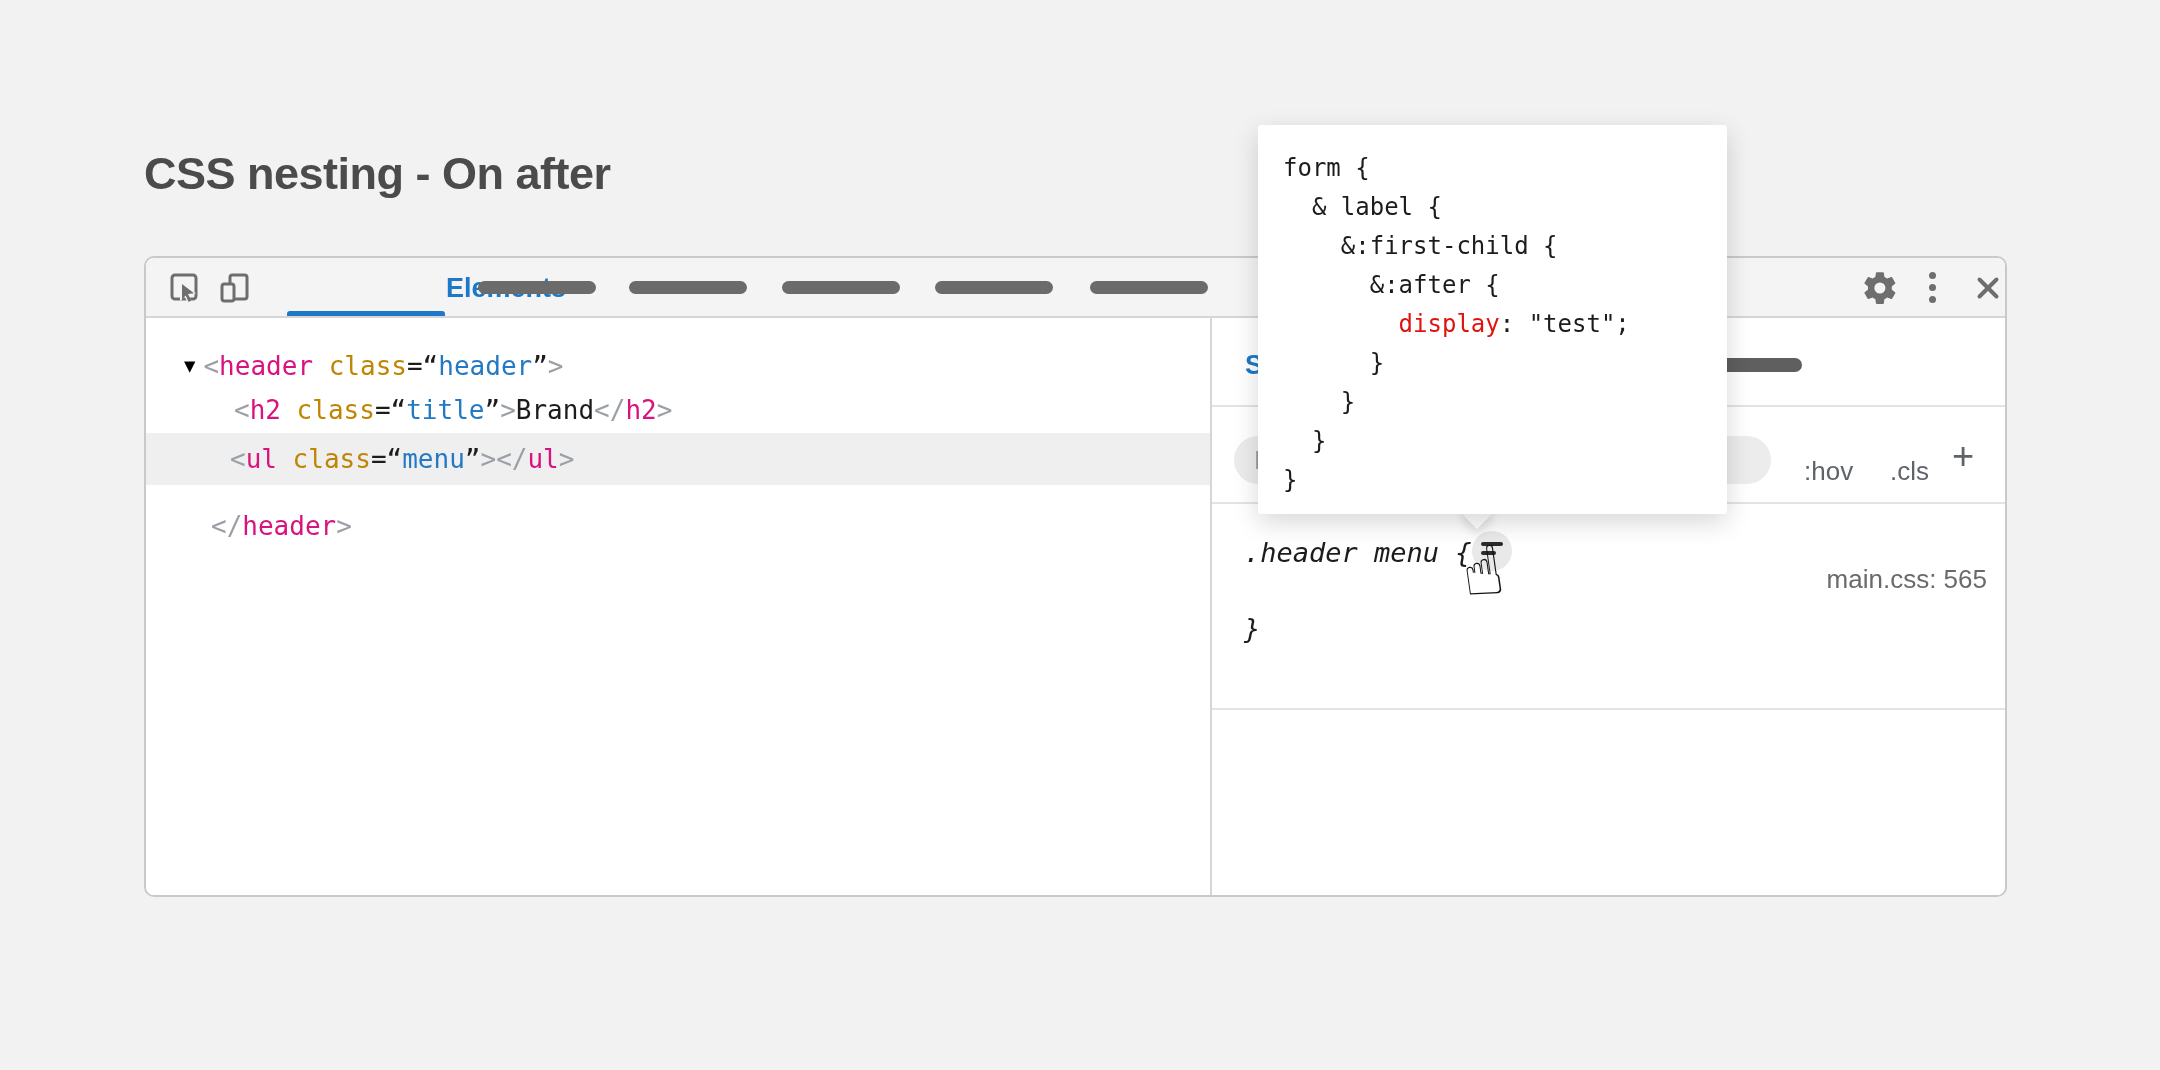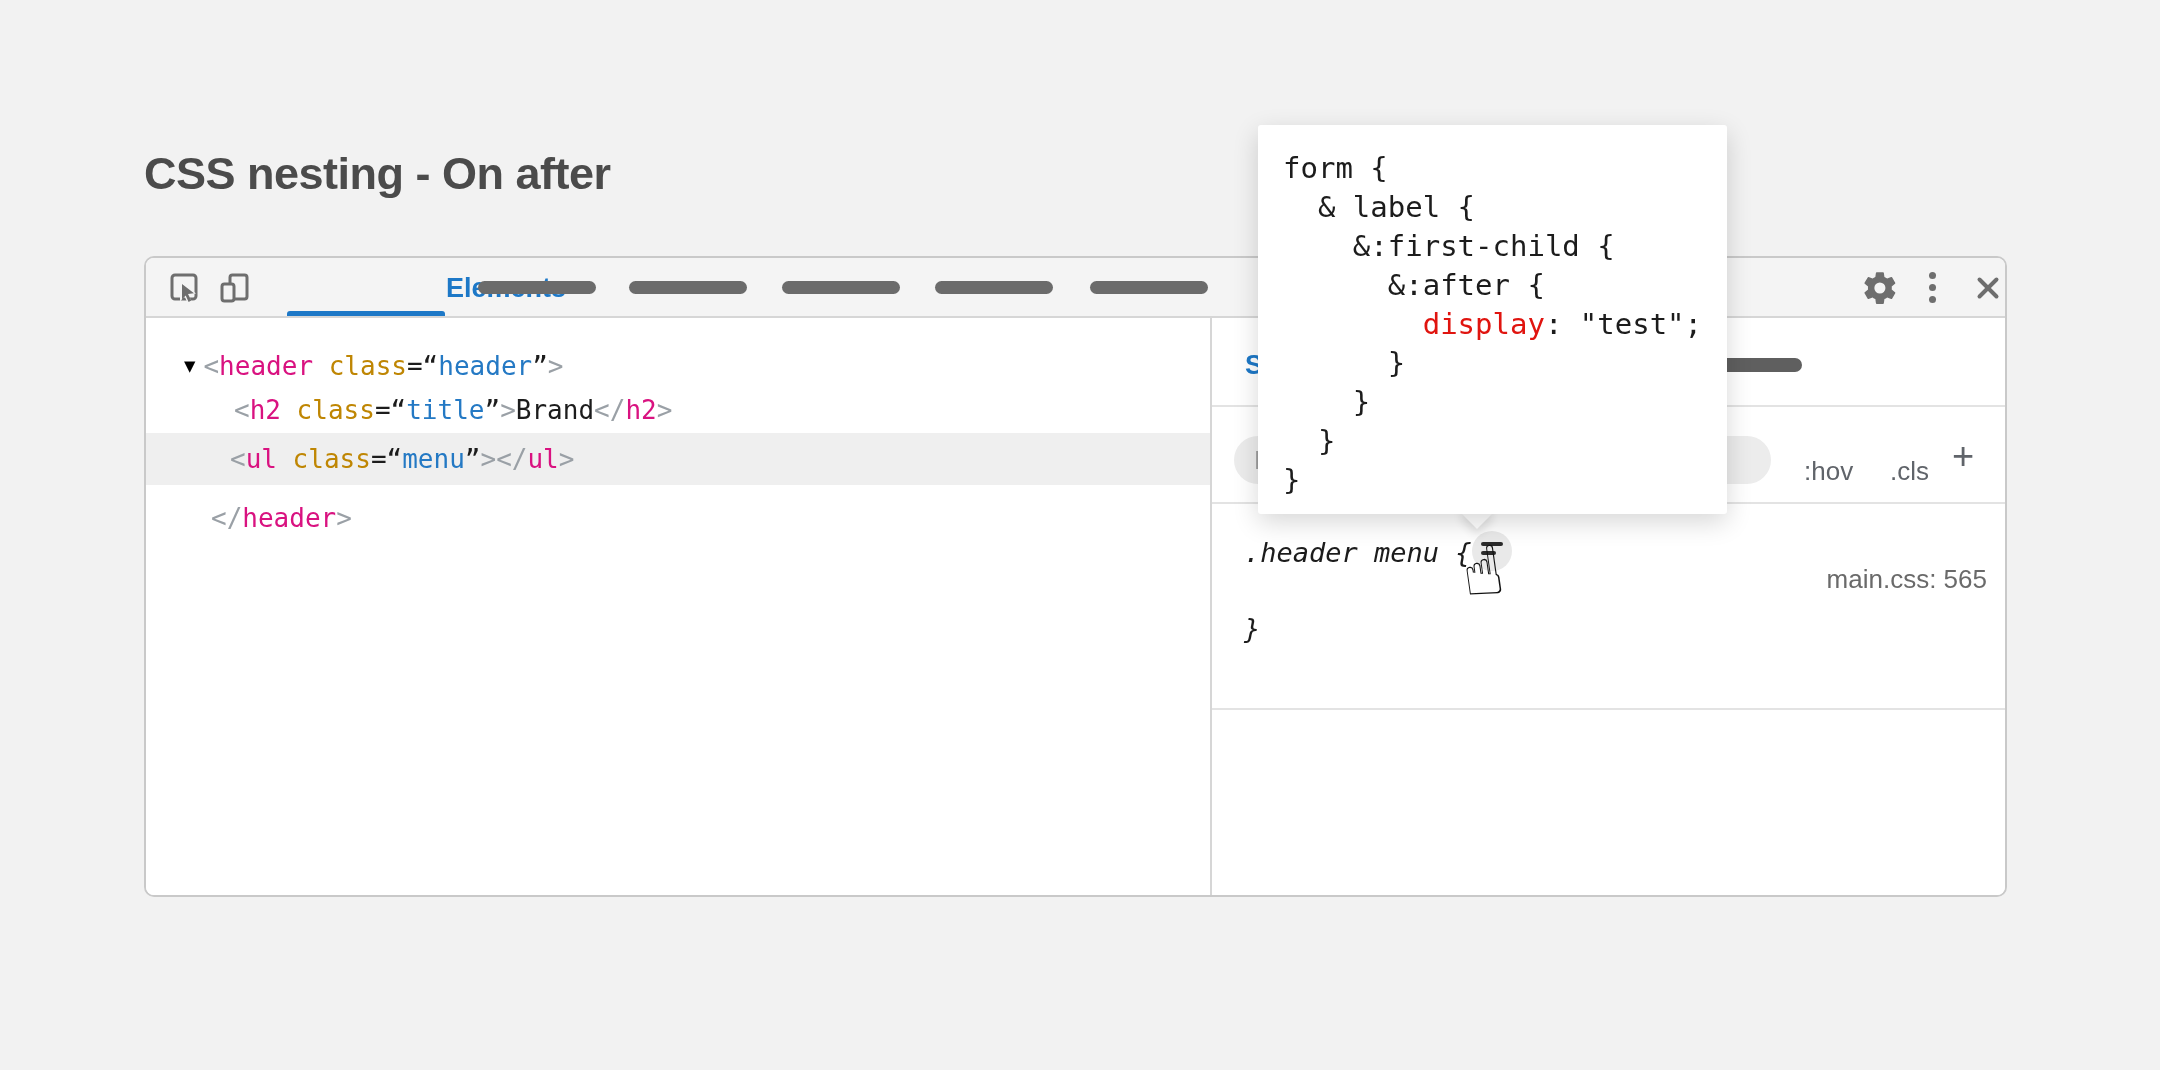--- a/index.html
+++ b/index.html
@@ -46,21 +46,21 @@
   .plus-btn{position:absolute;left:740px;top:114px;height:48px;line-height:48px;font-size:38px;font-weight:300;color:var(--ui-grey);}
   .css-line{position:absolute;font-family:"DejaVu Sans Mono",monospace;font-size:27px;height:48px;line-height:48px;white-space:pre;font-style:italic;}
   .menu-badge{position:absolute;left:260px;top:213px;width:40px;height:40px;border-radius:50%;background:var(--badge-bg);}
   .menu-badge i{position:absolute;left:9px;height:4px;border-radius:2px;background:#2b2b2b;}
   .menu-badge i:first-child{top:11px;width:22px;}
   .menu-badge i:last-child{top:20px;width:15px;}
   .hand-cursor{position:absolute;left:250px;top:220px;font-family:"DejaVu Sans",sans-serif;font-size:68px;line-height:68px;color:#111;transform:rotate(-8deg);z-index:5;}
   .rule-source{position:absolute;right:22px;top:215px;height:28px;line-height:28px;font-size:26px;color:var(--source-grey);margin-top:32px;}
   .tooltip-box{position:absolute;left:1258px;top:125px;width:469px;height:389px;background:#fff;border-radius:3px;box-shadow:0 8px 26px rgba(0,0,0,0.16);z-index:10;}
   .tooltip-arrow{position:absolute;left:1465px;top:500px;width:24px;height:24px;background:#fff;transform:rotate(45deg);box-shadow:4px 4px 10px rgba(0,0,0,0.12);z-index:9;}
-  .tooltip-code{position:absolute;left:25px;top:24px;font-family:"DejaVu Sans Mono",monospace;font-size:29px;z-index:11;}
+  .tooltip-code{position:absolute;left:25px;top:24px;font-family:"DejaVu Sans Mono",monospace;font-size:24px;z-index:11;}
   .tooltip-code .code-line{height:39px;line-height:39px;white-space:pre;color:var(--code-black);}
   svg{display:block;}
 </style>
 </head>
 <body>
 
 <div class="canvas">
 
   <div class="page-title">CSS nesting - On after</div>
 
@@ -100,21 +100,21 @@
       <span class="close-x" style="left:1827px;top:15px">
           <i></i>
           <i></i>
         </span>
     </div>
 
     <div class="left-panel">
       <div class="dom-row" style="top:24px;padding-left:38px"><span class="tok-arrow">▼</span><span class="tok-punct">&lt;</span><span class="tok-tag">header</span><span class="tok-attr"> class</span><span class="tok-blk">=“</span><span class="tok-val">header</span><span class="tok-blk">”</span><span class="tok-punct">&gt;</span></div>
       <div class="dom-row" style="top:68px;padding-left:88px"><span class="tok-punct">&lt;</span><span class="tok-tag">h2</span><span class="tok-attr"> class</span><span class="tok-blk">=“</span><span class="tok-val">title</span><span class="tok-blk">”</span><span class="tok-punct">&gt;</span><span class="tok-blk">Brand</span><span class="tok-punct">&lt;/</span><span class="tok-tag">h2</span><span class="tok-punct">&gt;</span></div>
       <div class="dom-row hl" style="top:115px;padding-left:84px"><span class="tok-punct">&lt;</span><span class="tok-tag">ul</span><span class="tok-attr"> class</span><span class="tok-blk">=“</span><span class="tok-val">menu</span><span class="tok-blk">”</span><span class="tok-punct">&gt;</span><span class="tok-punct">&lt;/</span><span class="tok-tag">ul</span><span class="tok-punct">&gt;</span></div>
-      <div class="dom-row" style="top:176px;padding-left:65px"><span class="tok-punct">&lt;/</span><span class="tok-tag">header</span><span class="tok-punct">&gt;</span></div>
+      <div class="dom-row" style="top:184px;padding-left:65px"><span class="tok-punct">&lt;/</span><span class="tok-tag">header</span><span class="tok-punct">&gt;</span></div>
     </div>
 
     <div class="v-divider"></div>
 
     <div class="right-panel">
       <span class="styles-tab-label">Styles</span>
       <span class="styles-tab-bar"></span>
       <div class="h-border" style="top:87px"></div>
 
       <div class="filter-pill"></div>

